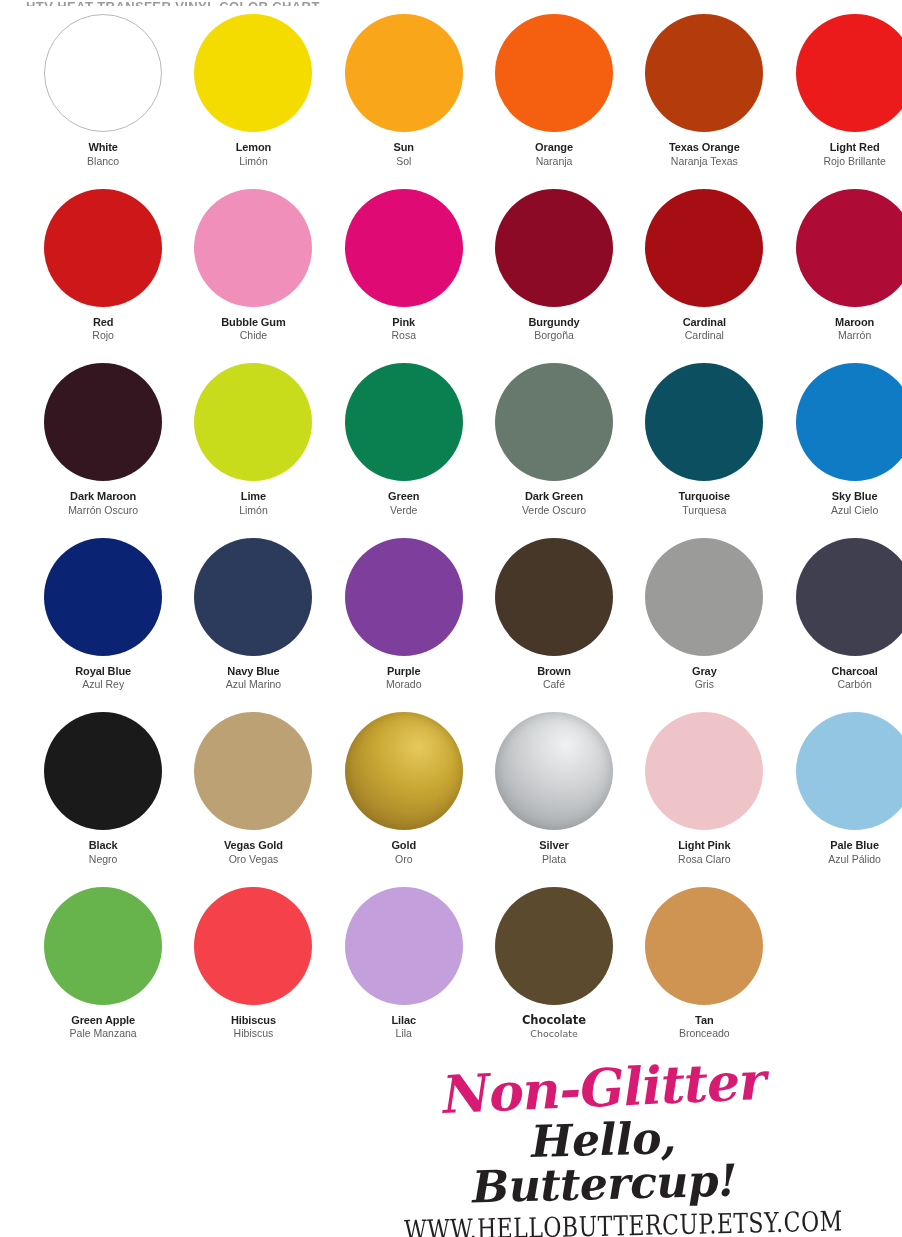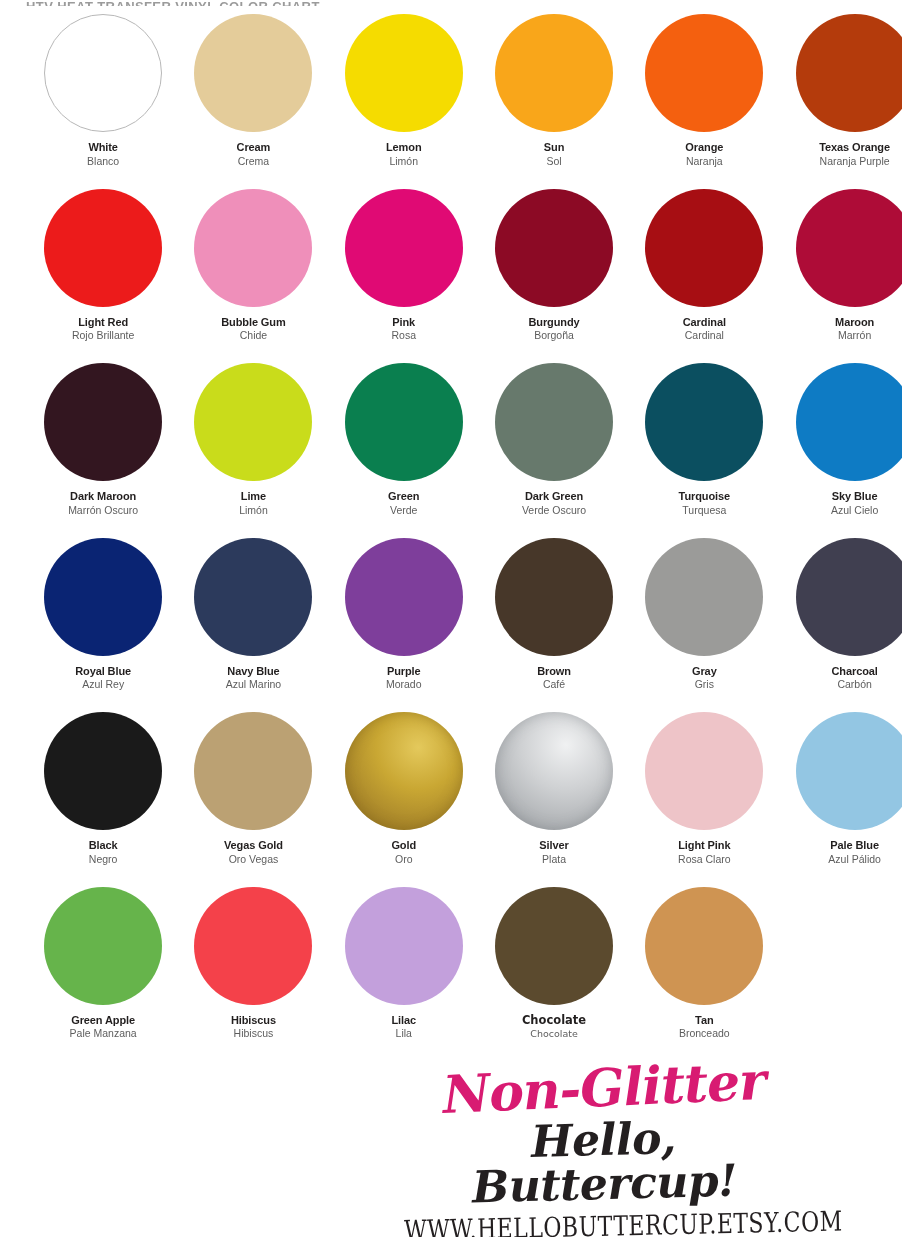--- a/index.html
+++ b/index.html
@@ -144,27 +144,20 @@
 
   <div class="grid" id="grid">
       <div class="cell">
         <div class="swatch outlined" style="background: rgb(255, 255, 255);"></div>
         <div class="labels">
           <span class="name-en">White</span>
           <span class="name-es">Blanco</span>
         </div>
       </div>
       <div class="cell">
-        <div class="swatch" style="background: rgb(228, 204, 154);"></div>
-        <div class="labels">
-          <span class="name-en">Cream</span>
-          <span class="name-es">Crema</span>
-        </div>
-      </div>
-      <div class="cell">
         <div class="swatch" style="background: rgb(245, 220, 0);"></div>
         <div class="labels">
           <span class="name-en">Lemon</span>
           <span class="name-es">Limón</span>
         </div>
       </div>
       <div class="cell">
         <div class="swatch" style="background: rgb(249, 166, 26);"></div>
         <div class="labels">
           <span class="name-en">Sun</span>
@@ -175,28 +168,35 @@
         <div class="swatch" style="background: rgb(244, 96, 15);"></div>
         <div class="labels">
           <span class="name-en">Orange</span>
           <span class="name-es">Naranja</span>
         </div>
       </div>
       <div class="cell">
         <div class="swatch" style="background: rgb(180, 59, 12);"></div>
         <div class="labels">
           <span class="name-en">Texas Orange</span>
-          <span class="name-es">Naranja Purple</span>
+          <span class="name-es">Naranja Texas</span>
         </div>
       </div>
       <div class="cell">
         <div class="swatch" style="background: rgb(236, 27, 27);"></div>
         <div class="labels">
           <span class="name-en">Light Red</span>
           <span class="name-es">Rojo Brillante</span>
+        </div>
+      </div>
+      <div class="cell">
+        <div class="swatch" style="background: rgb(205, 23, 25);"></div>
+        <div class="labels">
+          <span class="name-en">Red</span>
+          <span class="name-es">Rojo</span>
         </div>
       </div>
       <div class="cell">
         <div class="swatch" style="background: rgb(239, 143, 186);"></div>
         <div class="labels">
           <span class="name-en">Bubble Gum</span>
           <span class="name-es">Chide</span>
         </div>
       </div>
       <div class="cell">

